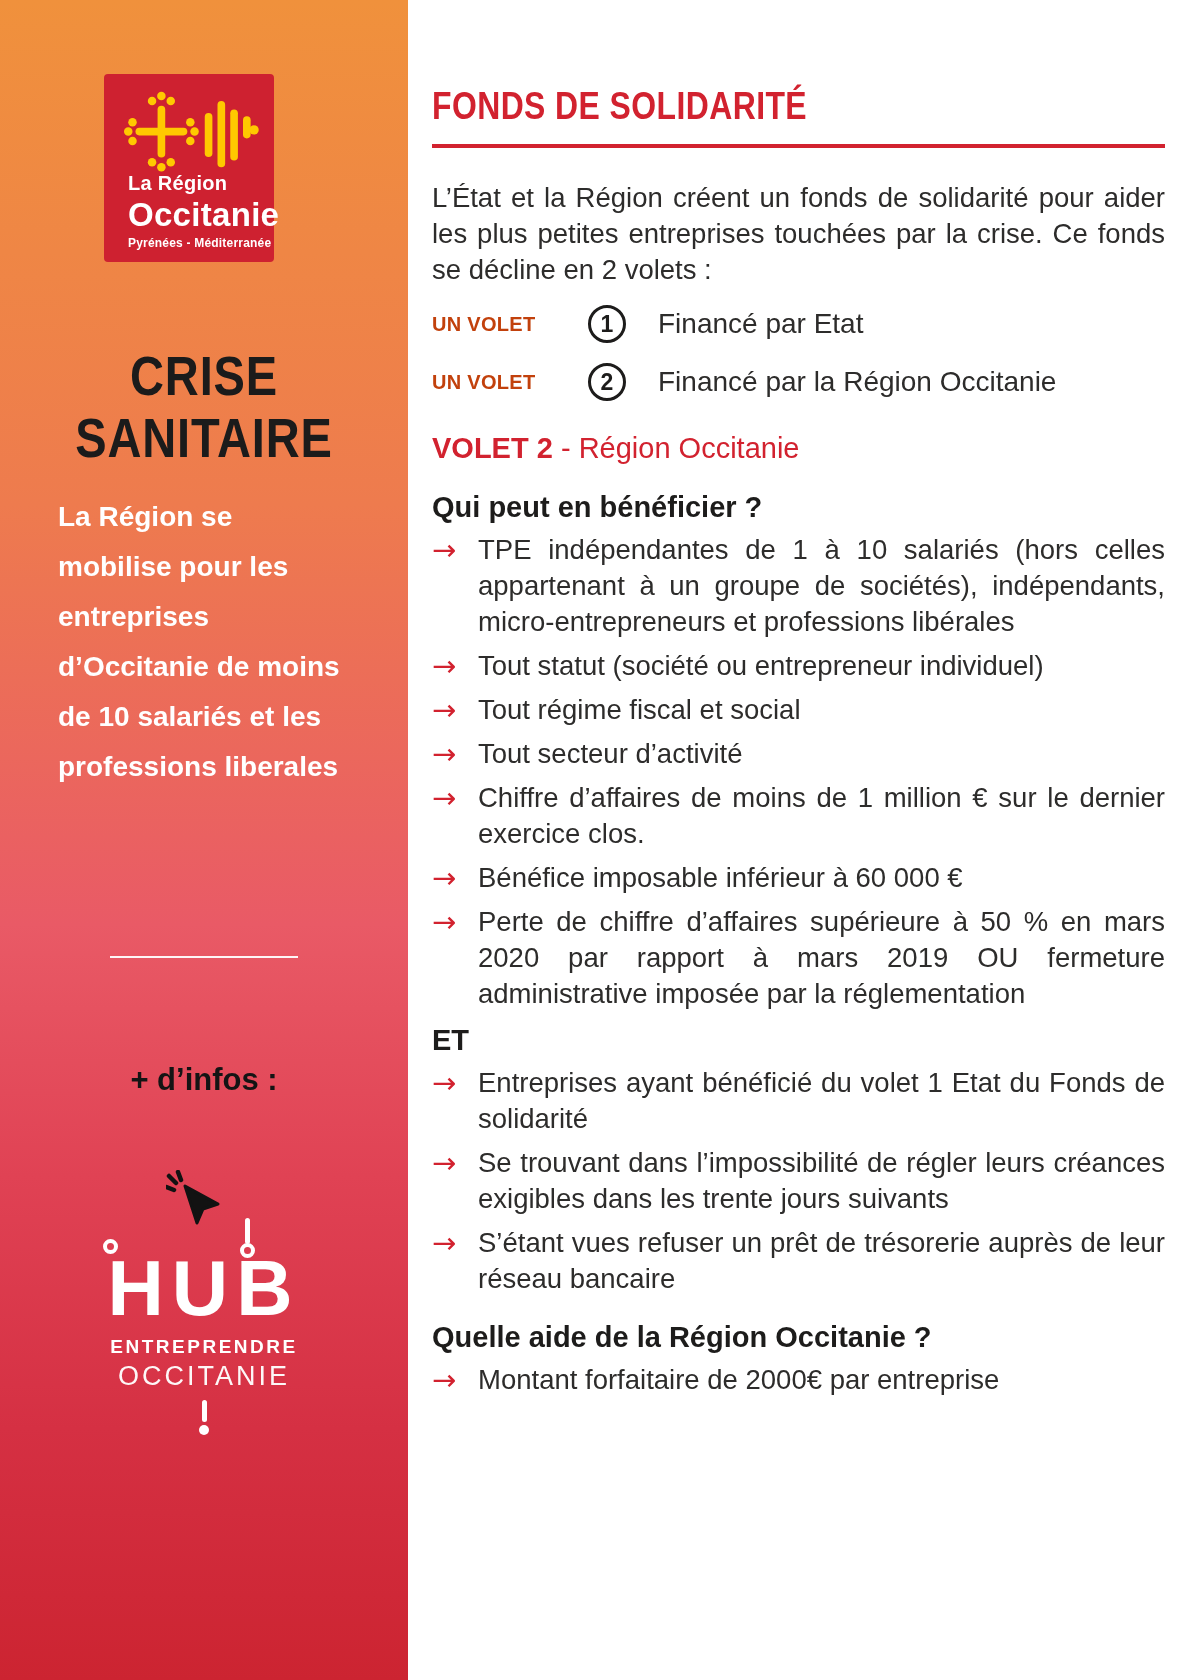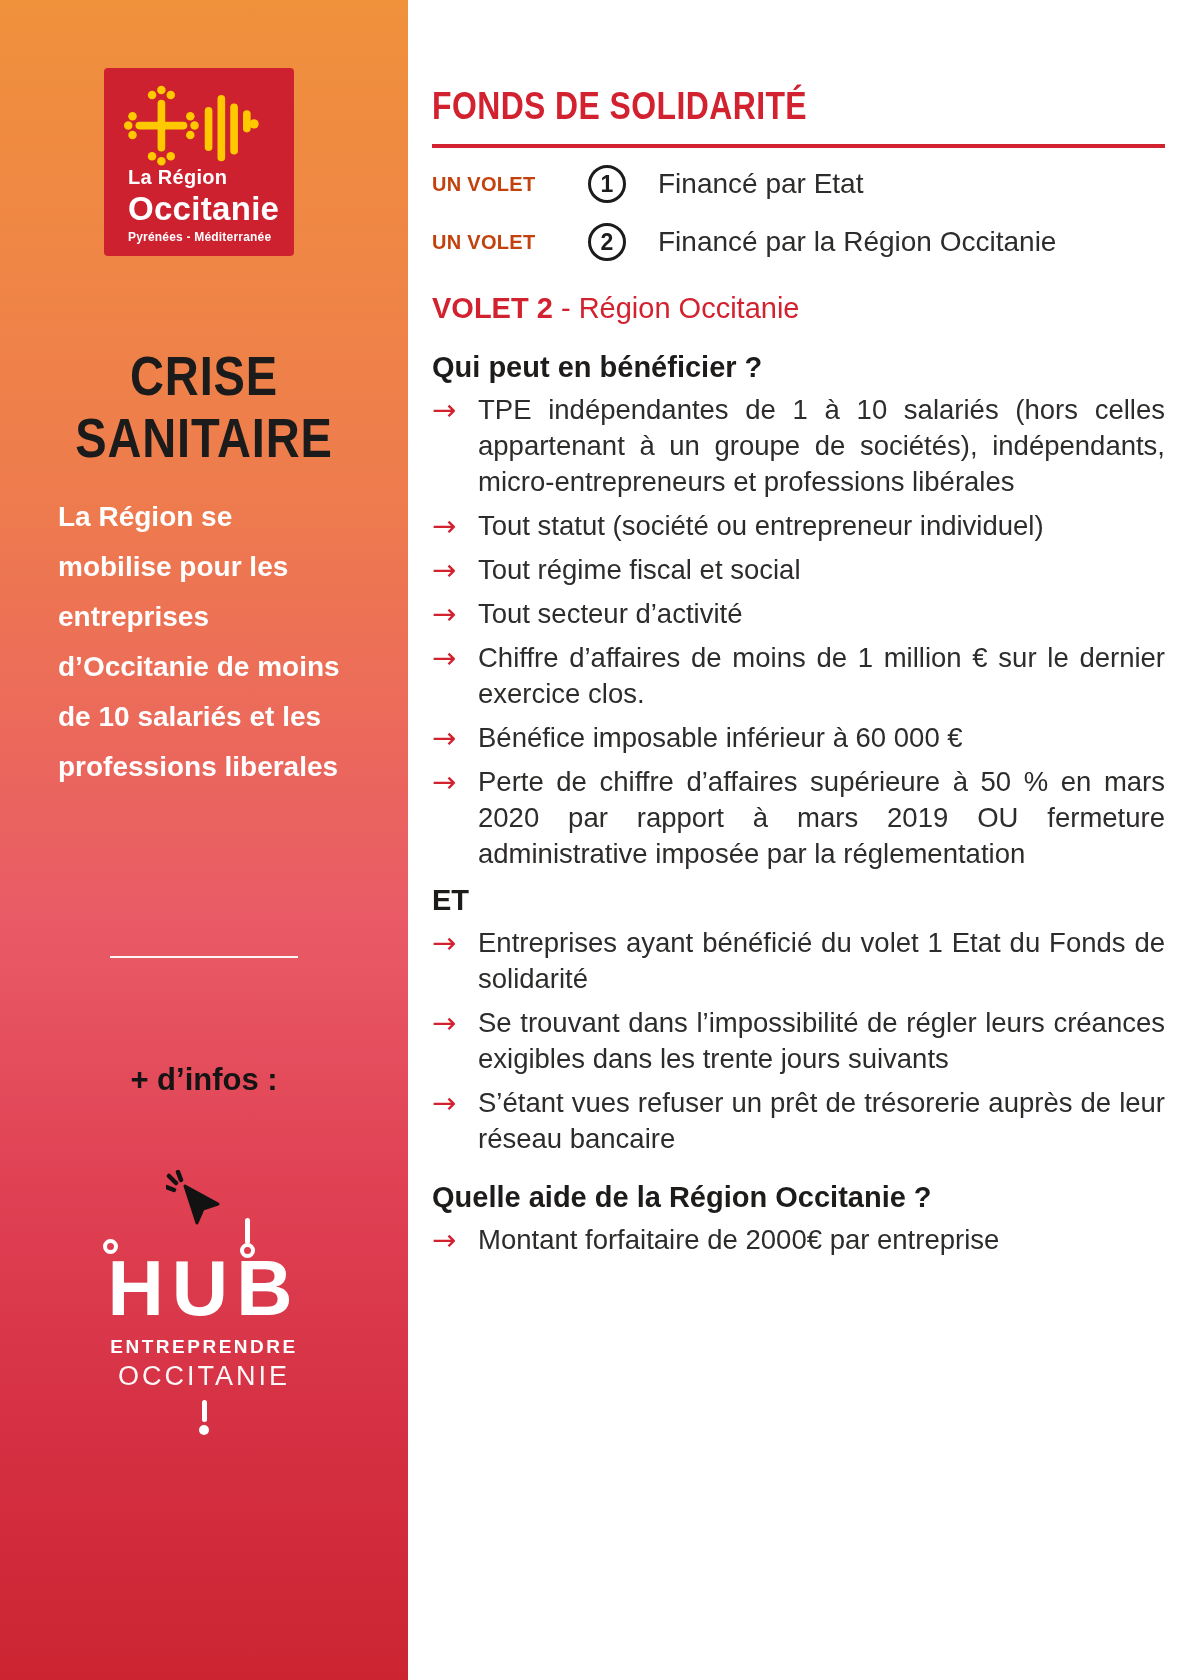--- a/index.html
+++ b/index.html
@@ -8,21 +8,21 @@
     position:relative; width:1200px; height:1680px; background:#ffffff;
     font-family:"Liberation Sans", sans-serif; overflow:hidden;
   }
 
   
   .sidebar {
     position:absolute; left:0; top:0; width:408px; height:1680px;
     background:linear-gradient(180deg,#F0913C 0%, #EE7B4E 30%, #E95A66 55%, #E04254 70%, #D53043 85%, #CC2431 100%);
   }
   .region-logo {
-    position:absolute; left:104px; top:68px; width:190px; height:188px;
+    position:absolute; left:104px; top:74px; width:170px; height:188px;
     background:#CE2130; border-radius:4px;
   }
   .logo-art { position:absolute; left:20px; top:12px; }
   .logo-text { position:absolute; left:24px; bottom:12px; color:#fff; }
   .logo-la-region { font-size:20px; font-weight:700; letter-spacing:.3px; }
   .logo-occitanie { font-size:33px; font-weight:700; letter-spacing:.3px; margin-top:1px; }
   .logo-pyrenees { font-size:12px; font-weight:700; margin-top:2px; letter-spacing:.2px; }
 
   .crise {
     position:absolute; top:345px; left:0; width:100%; text-align:center;
@@ -168,20 +168,21 @@
       <div class="hub-pin-line"></div>
       <div class="hub-pin-dot"></div>
     </div>
   </aside>
 
   <main class="content">
 
     <h1 class="main-heading">FONDS DE SOLIDARITÉ</h1>
     <div class="heading-rule"></div>
 
+    <p class="intro">L’État et la Région créent un fonds de solidarité pour aider les plus petites entreprises touchées par la crise. Ce fonds se décline en 2 volets :</p>
 
     <div class="volet-row">
       <span class="volet-label">UN VOLET</span>
       <span class="volet-num">1</span>
       <span class="volet-text">Financé par Etat</span>
     </div>
     <div class="volet-row">
       <span class="volet-label">UN VOLET</span>
       <span class="volet-num">2</span>
       <span class="volet-text">Financé par la Région Occitanie</span>

